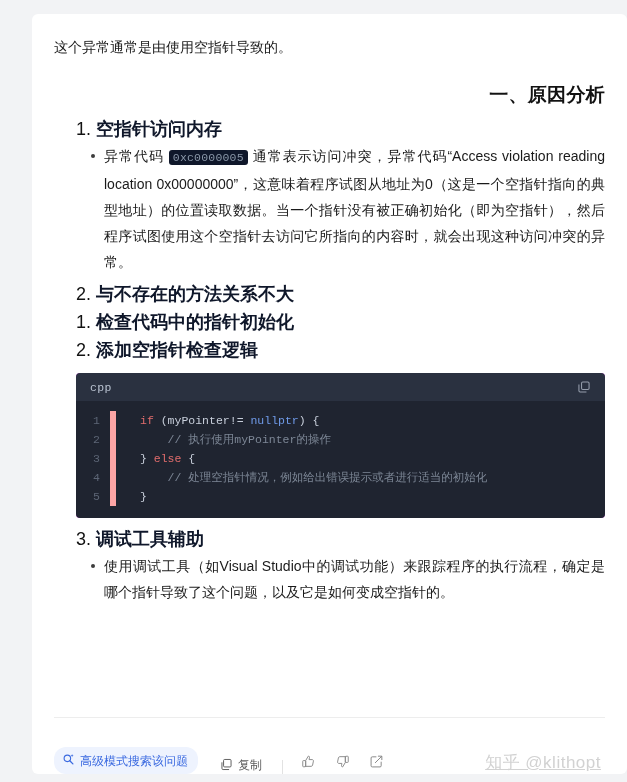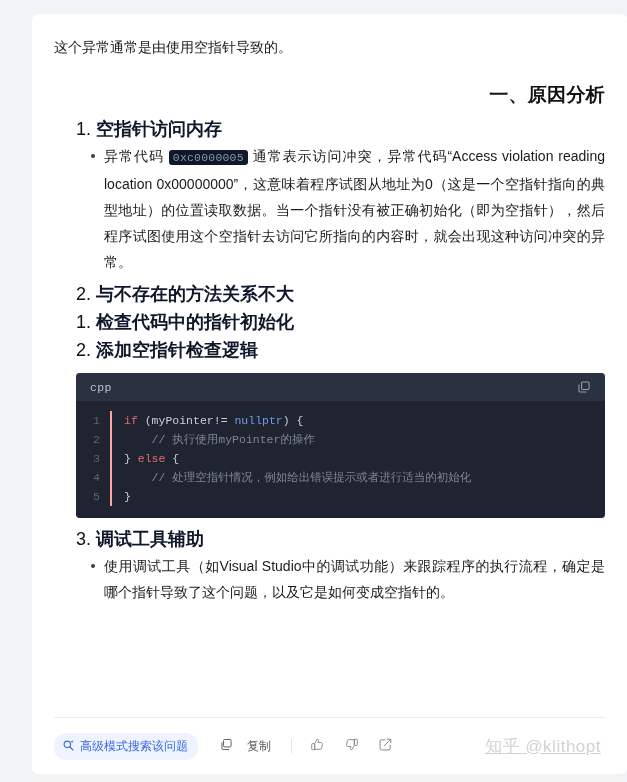--- a/index.html
+++ b/index.html
@@ -152,22 +152,22 @@
   .ln {
     width: 34px;
     min-width: 34px;
     text-align: right;
     padding-right: 10px;
     color: #5c6575;
     box-sizing: border-box;
     user-select: none;
   }
   .code-txt {
-    border-left: 2px solid #fca5a5;
-    padding-left: 12px;
+    border-left: 6px solid #fca5a5;
+    padding-left: 24px;
     color: #c8cfdb;
     flex: 1;
   }
   .tok-kw   { color: #e06c6c; }
   .tok-lit  { color: #6f9ae8; }
   .tok-cmt  { color: #7d8796; text-align: right; }
   .tok-pln  { color: #c8cfdb; }
 
   
   #divider {
@@ -178,40 +178,40 @@
     height: 1px;
     background: #ededed;
   }
   #toolbar {
     position: absolute;
     left: 0;
     right: 0;
     bottom: 0;
     height: 56px;
     display: flex;
-    align-items: center;
+    align-items: flex-end;
     padding: 0 22px;
     box-sizing: border-box;
   }
   .adv-btn {
     display: inline-flex;
     align-items: center;
     gap: 5px;
     background: #eef3fe;
     color: #3b6ae0;
     font-size: 12px;
     line-height: 12px;
     border-radius: 12px;
     padding: 6px 10px 6px 8px;
     white-space: nowrap;
   }
   .copy-item {
     display: inline-flex;
     align-items: center;
-    gap: 14px;
+    gap: 5px;
     color: #5c5c5c;
     font-size: 12px;
     margin-left: 22px;
     white-space: nowrap;
   }
   .vdiv {
     width: 1px;
     height: 14px;
     background: #e2e2e2;
     margin: 0 14px 0 20px;

